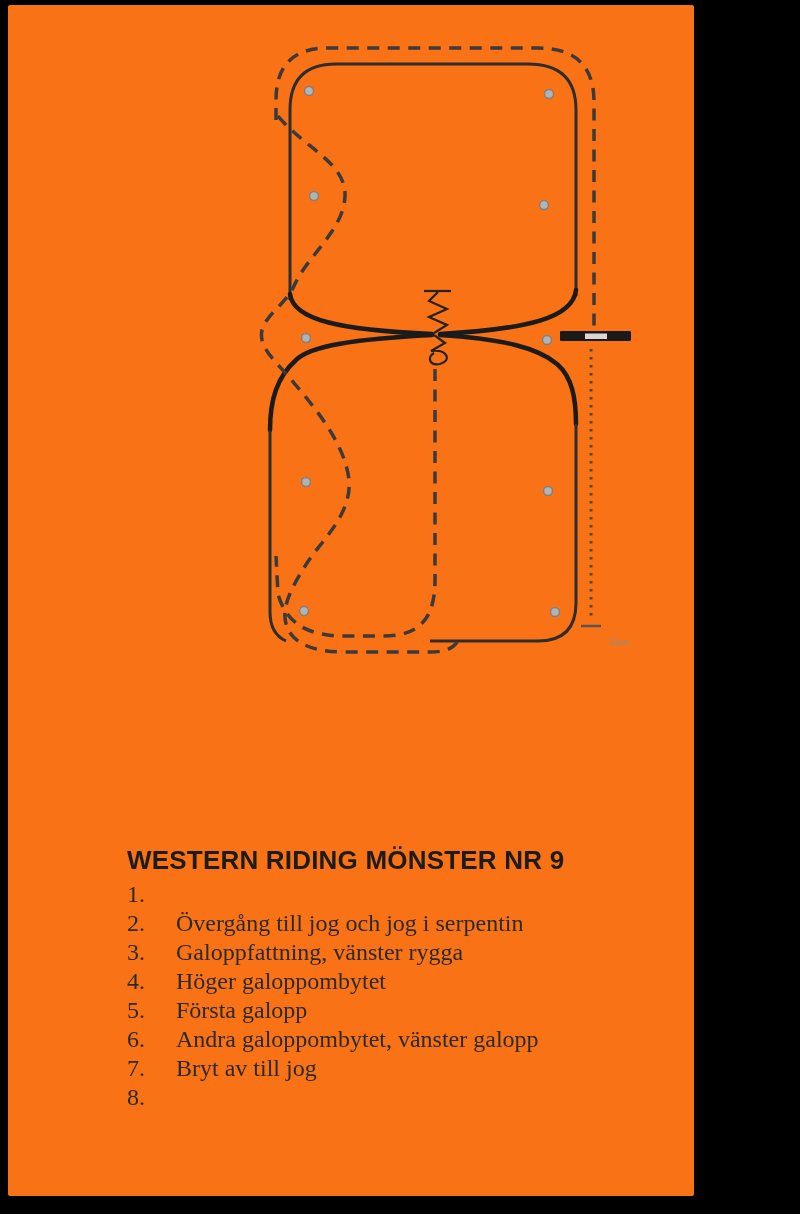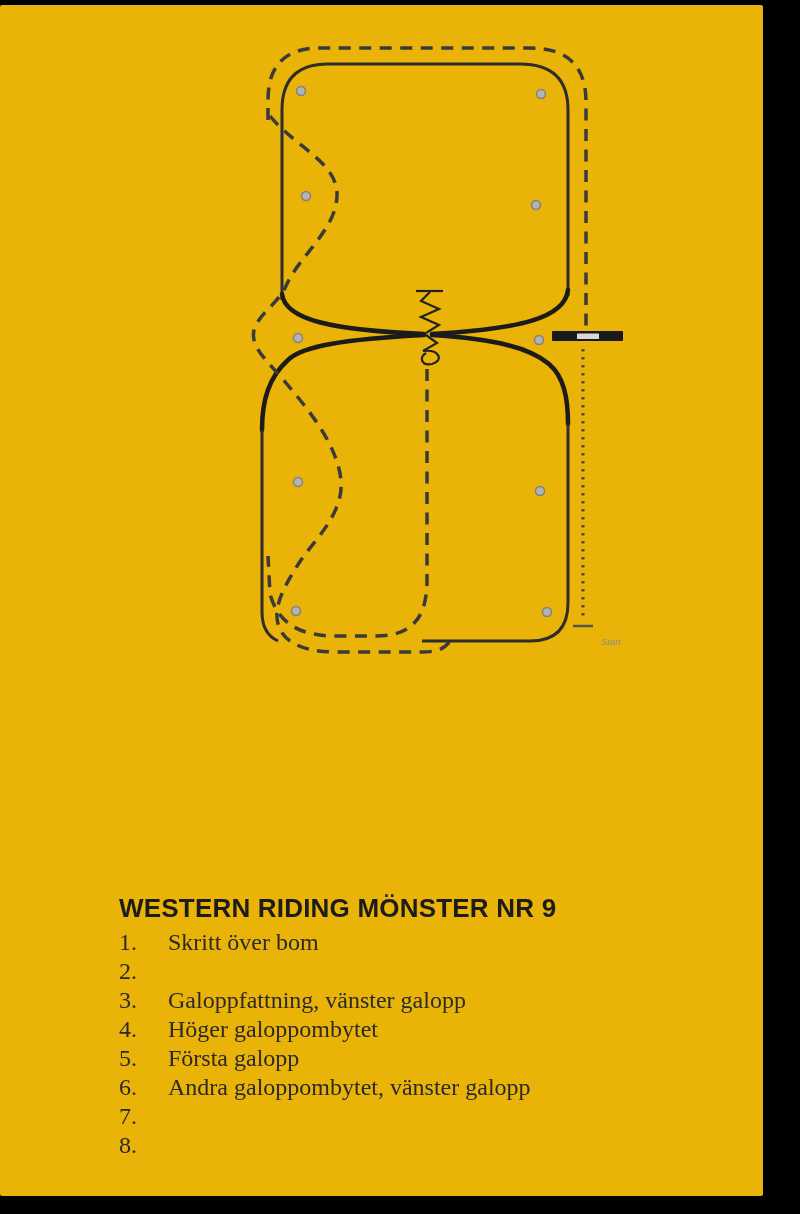--- a/index.html
+++ b/index.html
@@ -12,23 +12,23 @@
   }
   .frame {
     position: absolute;
     left: 0; top: 0;
     width: 800px; height: 1214px;
     background: #000;
     border-radius: 10px;
   }
   .page {
     position: absolute;
-    left: 0; top: 5px;
-    width: 763px; height: 1191px;
-    background: #eab308;
+    left: 8px; top: 5px;
+    width: 686px; height: 1191px;
+    background: #f97316;
     border-radius: 2px;
     overflow: hidden;
   }
   svg.diagram {
     position: absolute;
     left: -4px; top: -5px;
     width: 800px; height: 720px;
   }
   .textblock {
     position: absolute;
@@ -36,21 +36,20 @@
     top: 840px;
     width: 620px;
   }
   .pattern-title {
     font-family: "Liberation Sans", sans-serif;
     font-weight: bold;
     font-size: 26px;
     letter-spacing: 0.2px;
     color: #1c1c1c;
     line-height: 30px;
-    margin-top: 48px;
   }
   ol.steps {
     list-style: none;
     margin-top: 5px;
     font-family: "Liberation Serif", serif;
     font-size: 24px;
     color: #2a2a2a;
   }
   ol.steps li {
     display: flex;
@@ -123,43 +122,44 @@
         <circle cx="300" cy="611" r="4.5"></circle>
         <circle cx="551" cy="612" r="4.5"></circle>
       </g>
     </svg>
 
     <div class="textblock">
       <h1 class="pattern-title">WESTERN RIDING MÖNSTER NR 9</h1>
       <ol class="steps">
         <li>
           <span class="step-num">1.</span>
-          <span class="step-text">Skritt över bom</span>
         </li>
         <li>
           <span class="step-num">2.</span>
+          <span class="step-text">Övergång till jog och jog i serpentin</span>
         </li>
         <li>
           <span class="step-num">3.</span>
-          <span class="step-text">Galoppfattning, vänster galopp</span>
+          <span class="step-text">Galoppfattning, vänster rygga</span>
         </li>
         <li>
           <span class="step-num">4.</span>
           <span class="step-text">Höger galoppombytet</span>
         </li>
         <li>
           <span class="step-num">5.</span>
           <span class="step-text">Första galopp</span>
         </li>
         <li>
           <span class="step-num">6.</span>
           <span class="step-text">Andra galoppombytet, vänster galopp</span>
         </li>
         <li>
           <span class="step-num">7.</span>
+          <span class="step-text">Bryt av till jog</span>
         </li>
         <li>
           <span class="step-num">8.</span>
         </li>
       </ol>
     </div>
 
   </div>
 </div>
 

